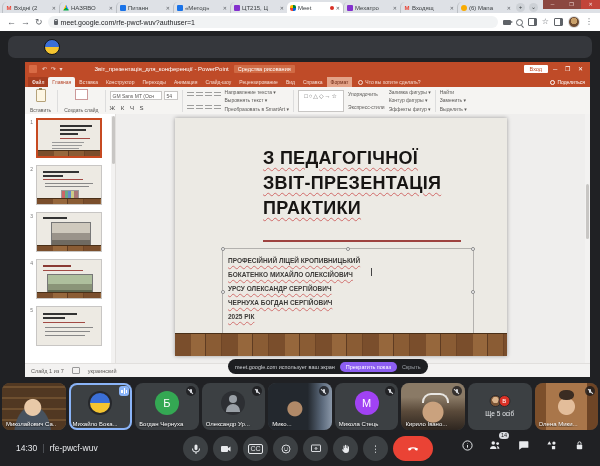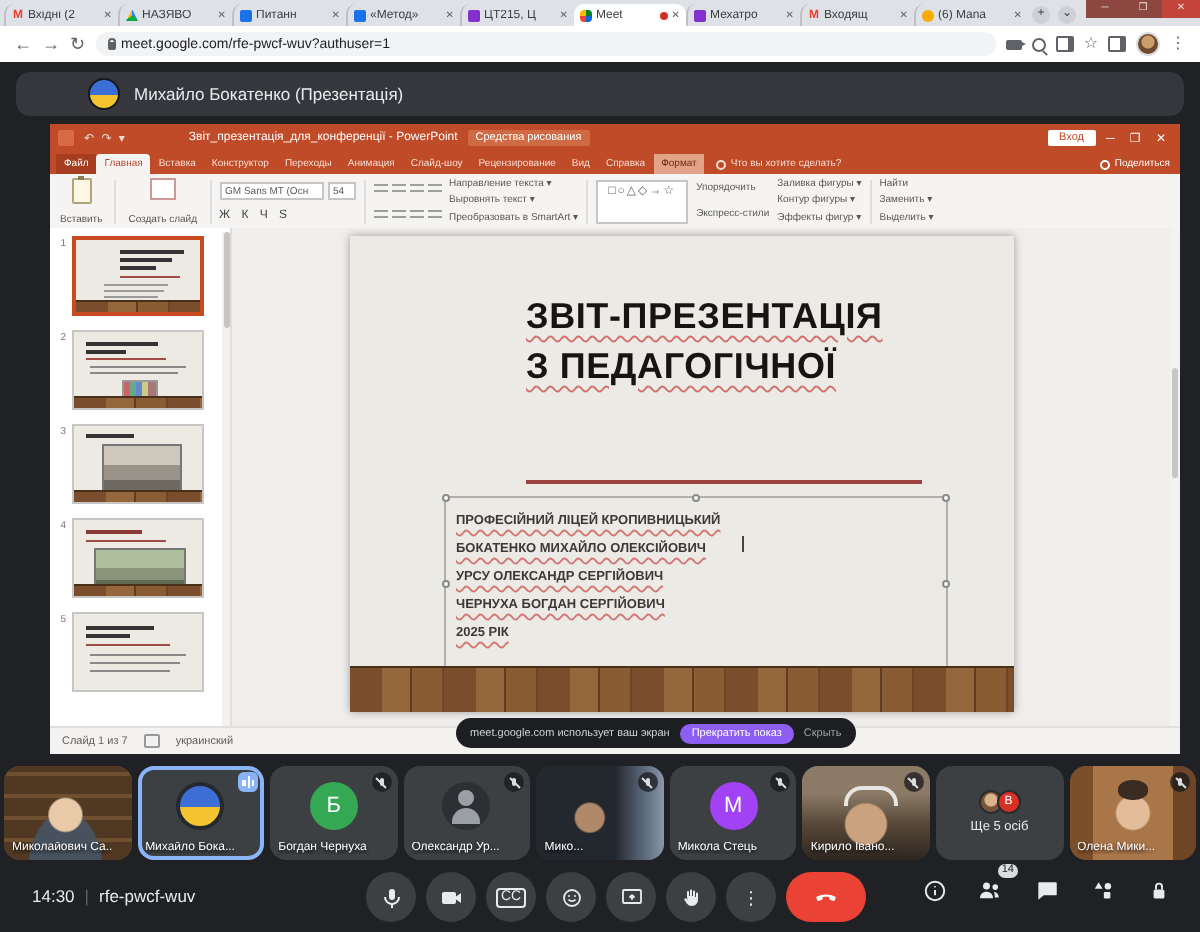--- a/index.html
+++ b/index.html
@@ -216,21 +216,20 @@
     <span class="magn"></span>
     <span class="sidep"></span>
     <span class="obx-ic">☆</span>
     <span class="sidep"></span>
     <span class="chravatar"></span>
     <span class="obx-ic">⋮</span>
   </div>
 
   <div class="presenter-pill">
     <span class="pavatar"></span>
-    <span class="pname">Михайло Бокатенко (Презентація)</span>
   </div>
 
   <div class="ppt">
     <div class="ppt-title">
       <span class="appbox"></span>
       <span class="qat">↶ ↷ ▾</span>
       <span class="ptitle-text">Звіт_презентація_для_конференції - PowerPoint</span>
       <span class="ctxtools">Средства рисования</span>
       <span class="signin">Вход</span>
       <span class="pwinc">─ ❐ ✕</span>
@@ -368,22 +367,23 @@
             <div class="mm" style="left:8px;top:24px;width:45px;height:1px;background:#888;"></div>
             <div class="mm" style="left:8px;top:28px;width:40px;height:1px;background:#888;"></div>
           </div>
         </div>
         <div class="tscroll"></div>
       </div>
 
       <div class="editor">
         <div class="slide">
           <div class="slide-title">
+            <div>З ПЕДАГОГІЧНОЇ</div>
             <div>ЗВІТ-ПРЕЗЕНТАЦІЯ</div>
-            <div>З ПЕДАГОГІЧНОЇ</div>
+            <div>ПРАКТИКИ</div>
           </div>
           <div class="slide-rule"></div>
           <div class="selbox">
             <i class="hd" style="left:-2px;top:-2px;"></i>
             <i class="hd" style="left:calc(50% - 2px);top:-2px;"></i>
             <i class="hd" style="right:-2px;top:-2px;"></i>
             <i class="hd" style="left:-2px;top:calc(50% - 2px);"></i>
             <i class="hd" style="right:-2px;top:calc(50% - 2px);"></i>
             <i class="hd" style="left:-2px;bottom:-2px;"></i>
             <i class="hd" style="left:calc(50% - 2px);bottom:-2px;"></i>

